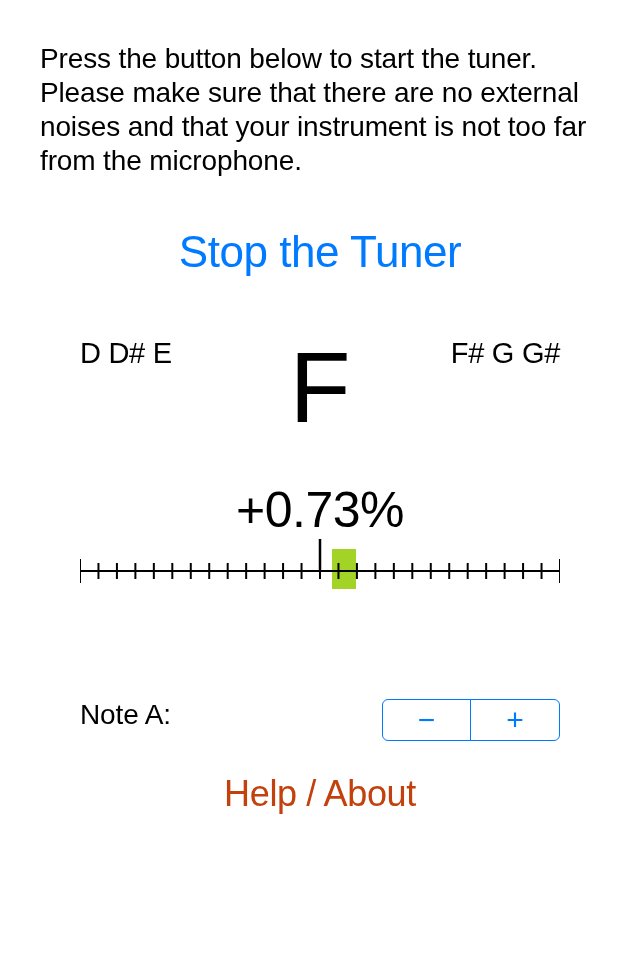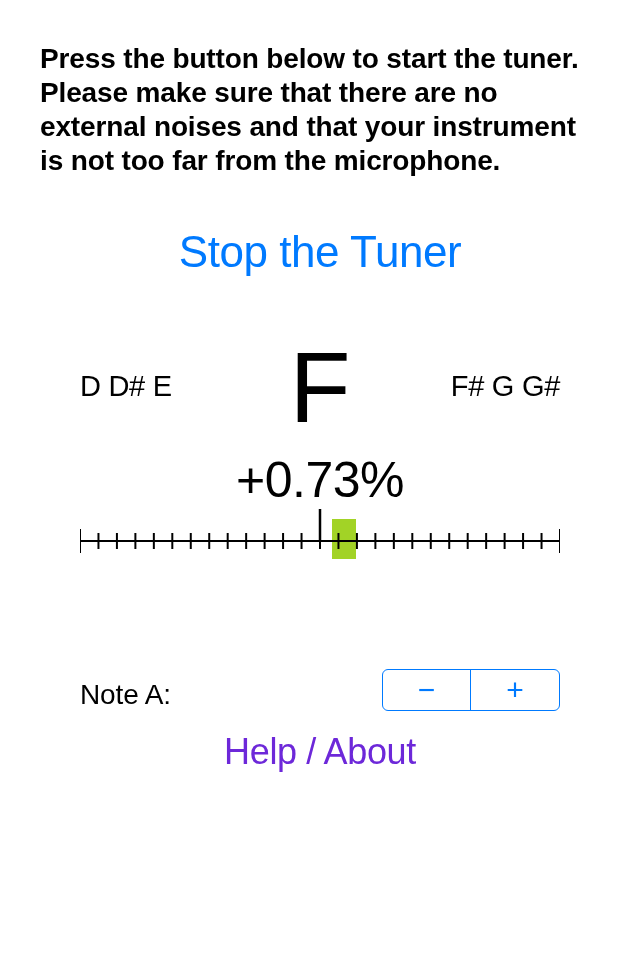--- a/index.html
+++ b/index.html
@@ -12,40 +12,39 @@
       letter-spacing: -0.01em;
     }
     .container {
       padding: 42px 40px 30px 40px;
       height: 100%;
       display: flex;
       flex-direction: column;
     }
     .instructions {
       font-size: 28px;
-      font-weight: 700;
+      font-weight: 400;
       line-height: 1.22;
       margin-bottom: 48px;
       letter-spacing: -0.005em;
     }
     .toggle-btn {
       font-size: 44px;
       color: #007aff;
       text-align: center;
       font-weight: 400;
       margin-bottom: 60px;
       letter-spacing: -0.01em;
       cursor: pointer;
     }
     .note-row {
       display: flex;
-      align-items: center;
       justify-content: space-between;
       padding: 0 40px;
-      margin-bottom: 14px;
+      margin-bottom: 44px;
     }
     .notes-left, .notes-right {
       font-size: 29px;
       font-weight: 400;
       min-width: 130px;
       letter-spacing: -0.01em;
     }
     .notes-left { text-align: left; }
     .notes-right { text-align: right; }
     .note-main {
@@ -80,23 +79,23 @@
     }
     .indicator {
       position: absolute;
       top: 10px;
       width: 24px;
       height: 40px;
       background: #a2d326;
     }
     .ref-row {
       display: flex;
-      align-items: flex-end;
+      align-items: flex-start;
       padding: 0 40px;
-      margin-bottom: 20px;
+      margin-bottom: 32px;
       font-size: 28px;
       font-weight: 400;
       gap: 12px;
       letter-spacing: -0.005em;
     }
     .ref-label { white-space: nowrap; }
     .ref-value { white-space: nowrap; }
     .stepper {
       display: flex;
       border: 1.5px solid #007aff;
@@ -114,21 +113,21 @@
       font-size: 30px;
       font-weight: 300;
       line-height: 1;
       cursor: pointer;
     }
     .stepper-btn:first-child {
       border-right: 1.5px solid #007aff;
     }
     .help-link {
       font-size: 36px;
-      color: #6d28d9;
+      color: #c2410c;
       text-align: center;
       font-weight: 400;
       letter-spacing: -0.01em;
       cursor: pointer;
     }
   </style>
 </head>
 <body>
 
 <div class="container">

